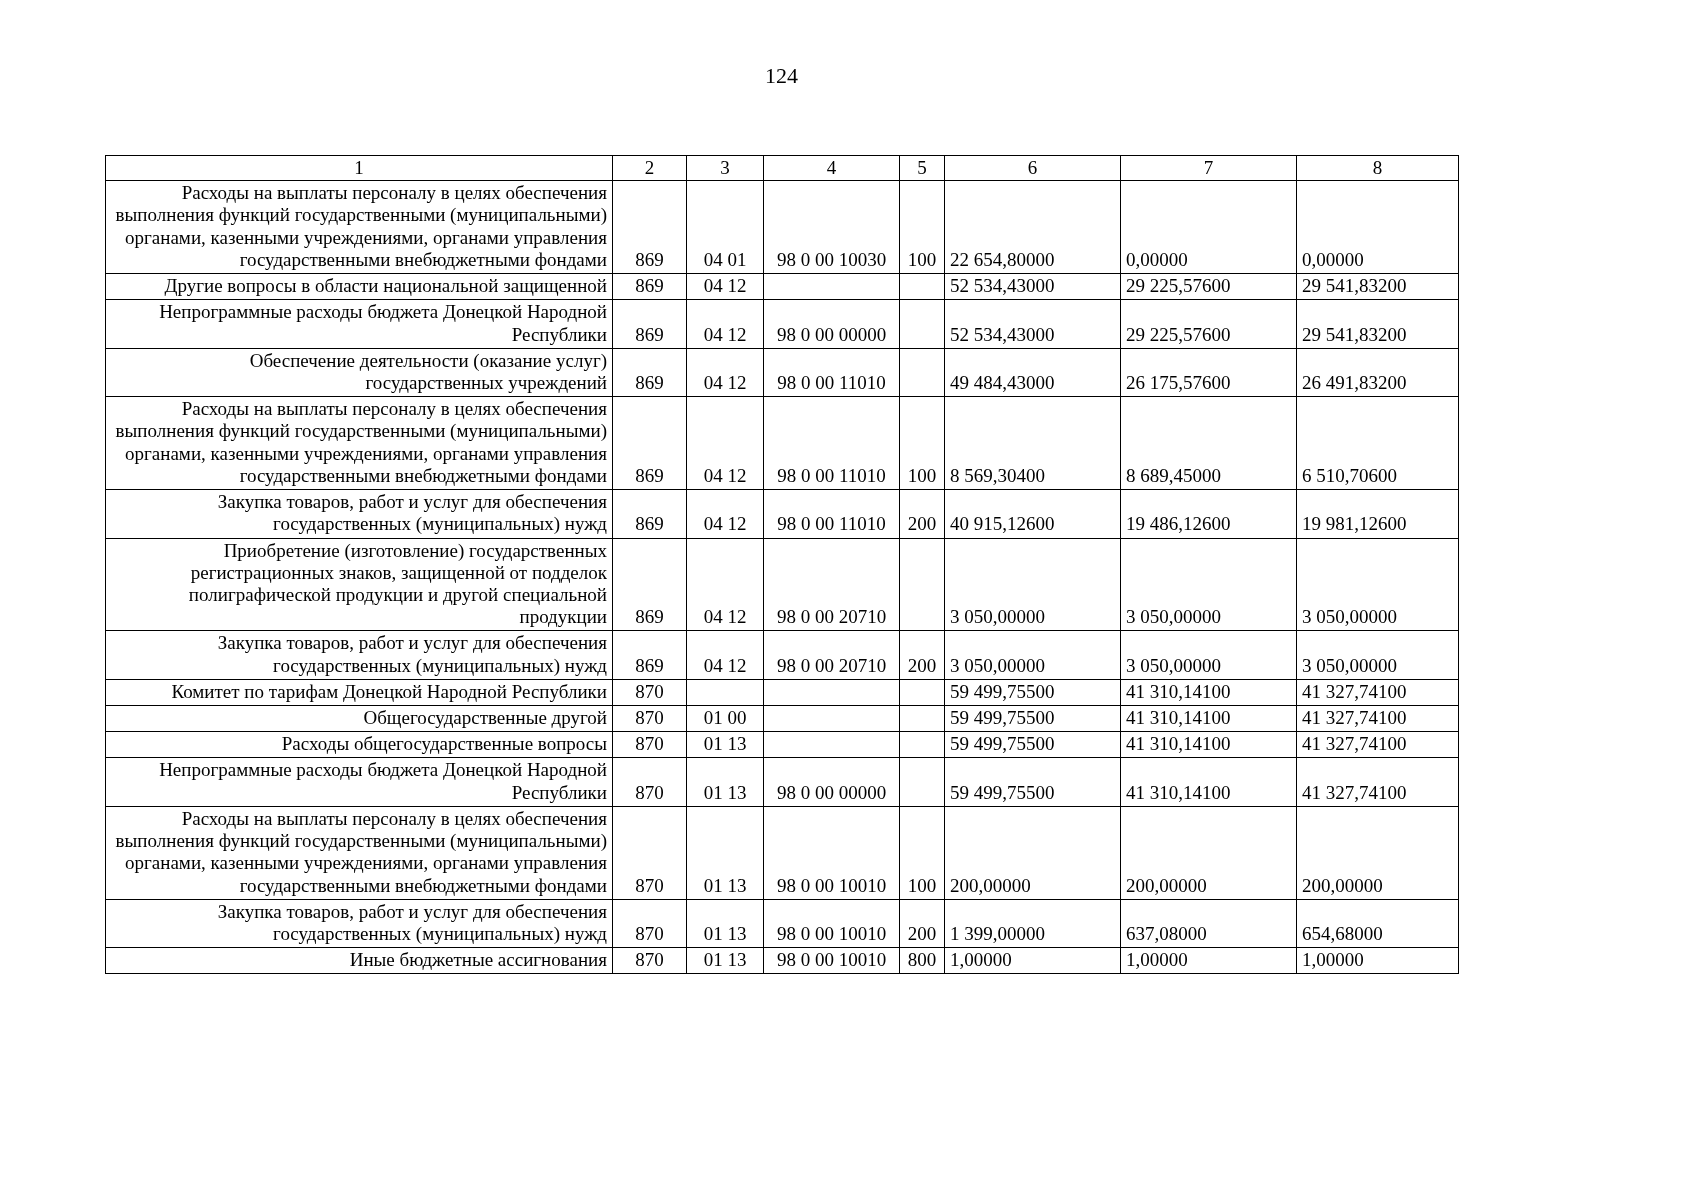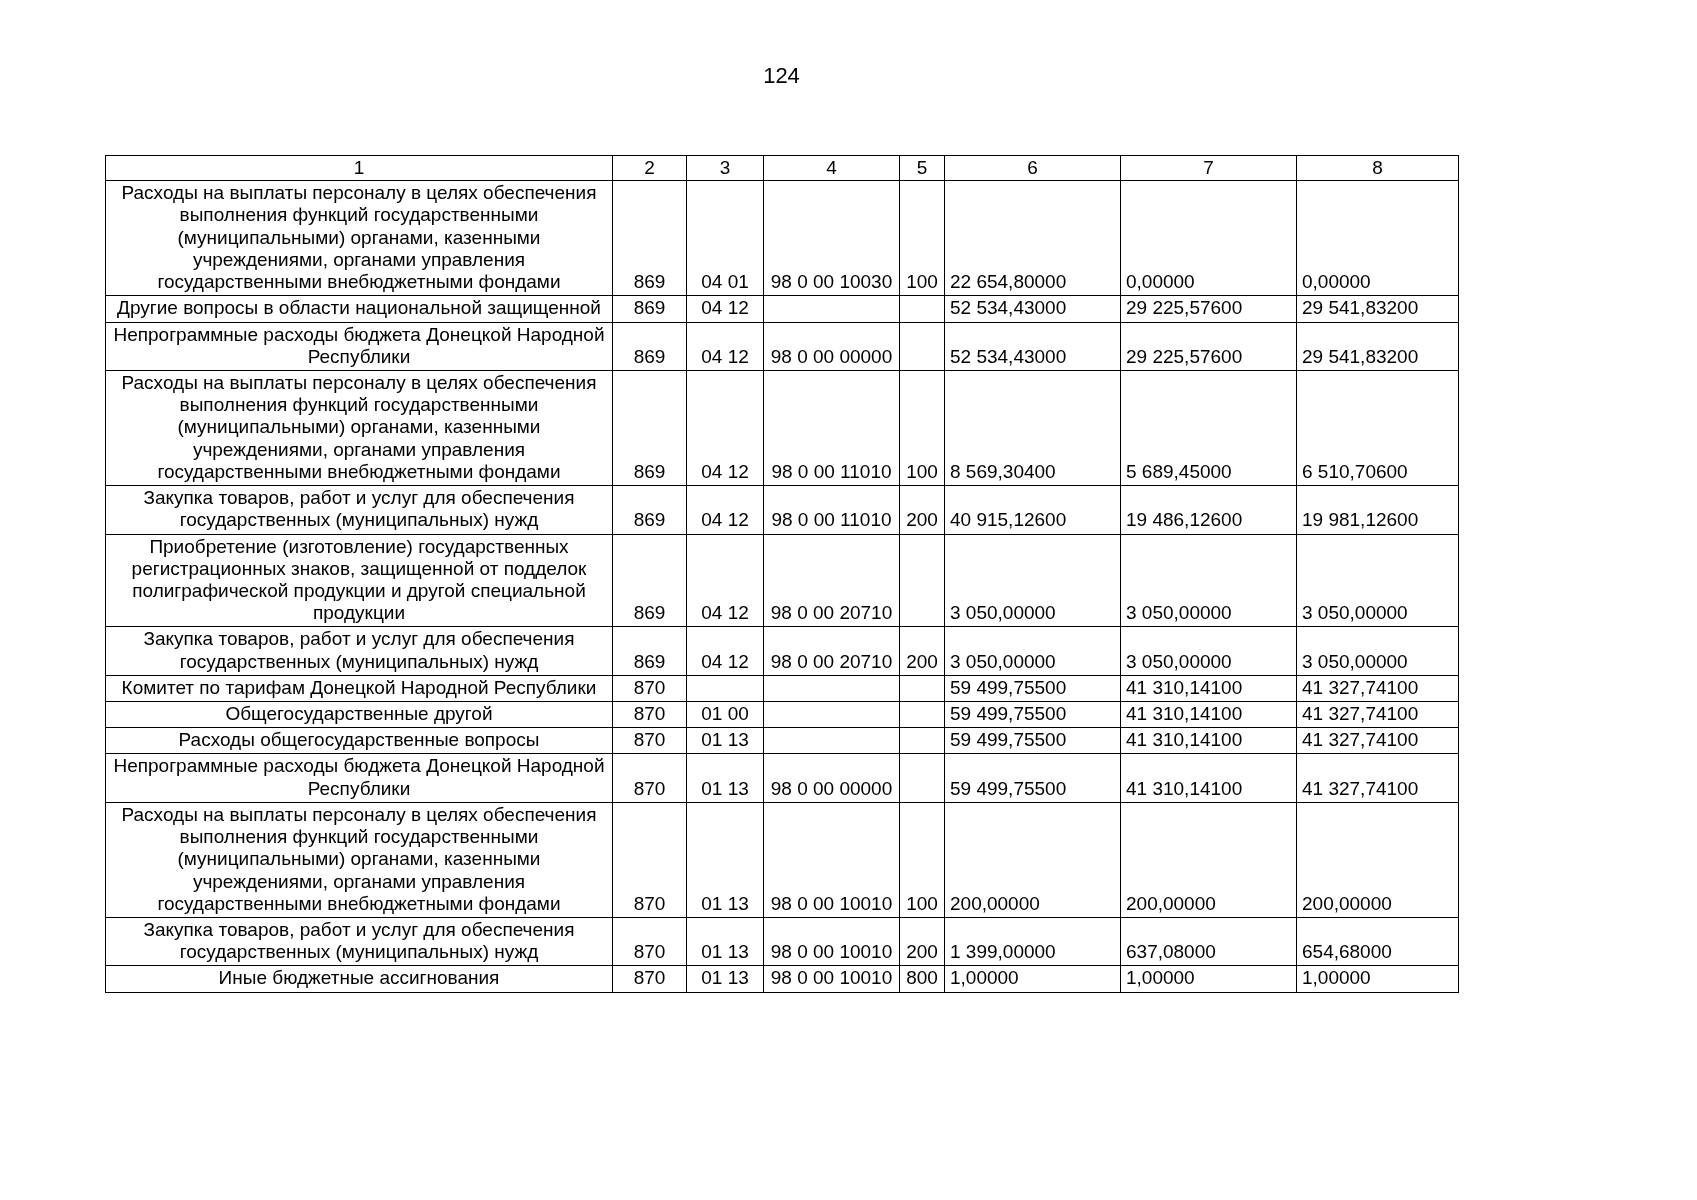--- a/index.html
+++ b/index.html
@@ -6,21 +6,21 @@
   html, body {
     margin: 0;
     padding: 0;
     background: #e8e8e8;
   }
   .page {
     position: relative;
     width: 1697px;
     height: 1200px;
     background: #ffffff;
-    font-family: Liberation Sans, sans-serif;
+    font-family: Liberation Serif, serif;
     color: #000000;
     overflow: hidden;
     margin: 0 auto;
   }
   .page-number {
     position: absolute;
     top: 64px;
     left: 105px;
     width: 1353px;
     text-align: center;
@@ -43,21 +43,21 @@
     padding: 1px 5px 2px 5px;
     vertical-align: bottom;
     font-weight: normal;
     overflow: hidden;
   }
   table.budget-table th {
     text-align: center;
     vertical-align: middle;
     padding: 1px 2px;
   }
-  td.c1 { text-align: center; }
+  td.c1 { text-align: right; }
   td.c2, td.c3, td.c4, td.c5 { text-align: center; white-space: nowrap; }
   td.c6, td.c7, td.c8 { white-space: nowrap; padding-right: 8px; }
 </style>
 </head>
 <body>
 
 <div class="page">
   <div class="page-number">124</div>
 
   <table class="budget-table">
@@ -108,27 +108,37 @@
           <td class="c1">Непрограммные расходы бюджета Донецкой Народной Республики</td>
           <td class="c2">869</td>
           <td class="c3">04 12</td>
           <td class="c4">98 0 00 00000</td>
           <td class="c5"></td>
           <td class="c6">52 534,43000</td>
           <td class="c7">29 225,57600</td>
           <td class="c8">29 541,83200</td>
         </tr>
         <tr>
+          <td class="c1">Обеспечение деятельности (оказание услуг) государственных учреждений</td>
+          <td class="c2">869</td>
+          <td class="c3">04 12</td>
+          <td class="c4">98 0 00 11010</td>
+          <td class="c5"></td>
+          <td class="c6">49 484,43000</td>
+          <td class="c7">26 175,57600</td>
+          <td class="c8">26 491,83200</td>
+        </tr>
+        <tr>
           <td class="c1">Расходы на выплаты персоналу в целях обеспечения выполнения функций государственными (муниципальными) органами, казенными учреждениями, органами управления государственными внебюджетными фондами</td>
           <td class="c2">869</td>
           <td class="c3">04 12</td>
           <td class="c4">98 0 00 11010</td>
           <td class="c5">100</td>
           <td class="c6">8 569,30400</td>
-          <td class="c7">5 689,45000</td>
+          <td class="c7">8 689,45000</td>
           <td class="c8">6 510,70600</td>
         </tr>
         <tr>
           <td class="c1">Закупка товаров, работ и услуг для обеспечения государственных (муниципальных) нужд</td>
           <td class="c2">869</td>
           <td class="c3">04 12</td>
           <td class="c4">98 0 00 11010</td>
           <td class="c5">200</td>
           <td class="c6">40 915,12600</td>
           <td class="c7">19 486,12600</td>

